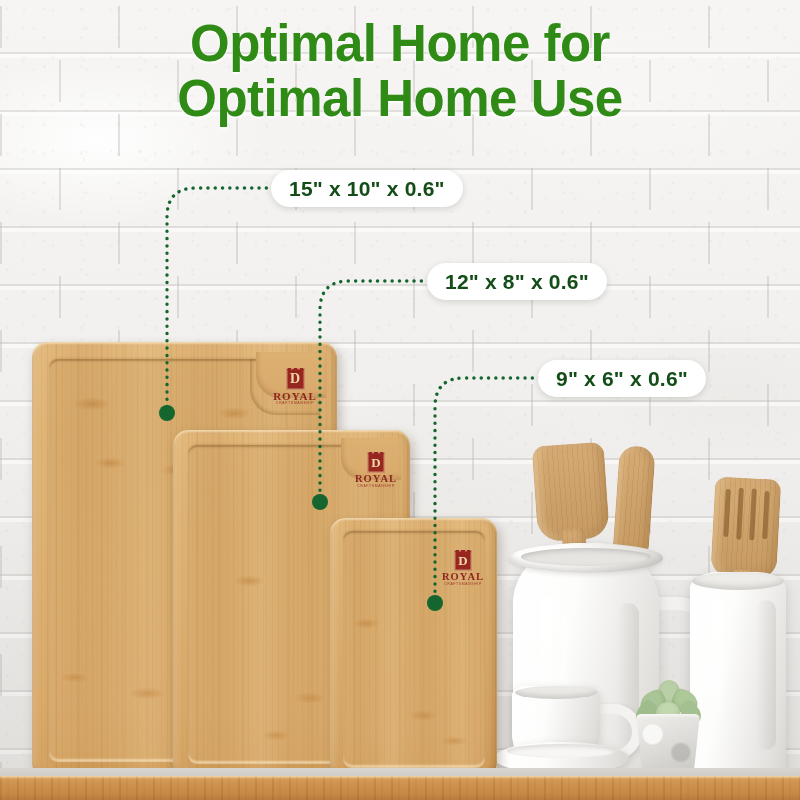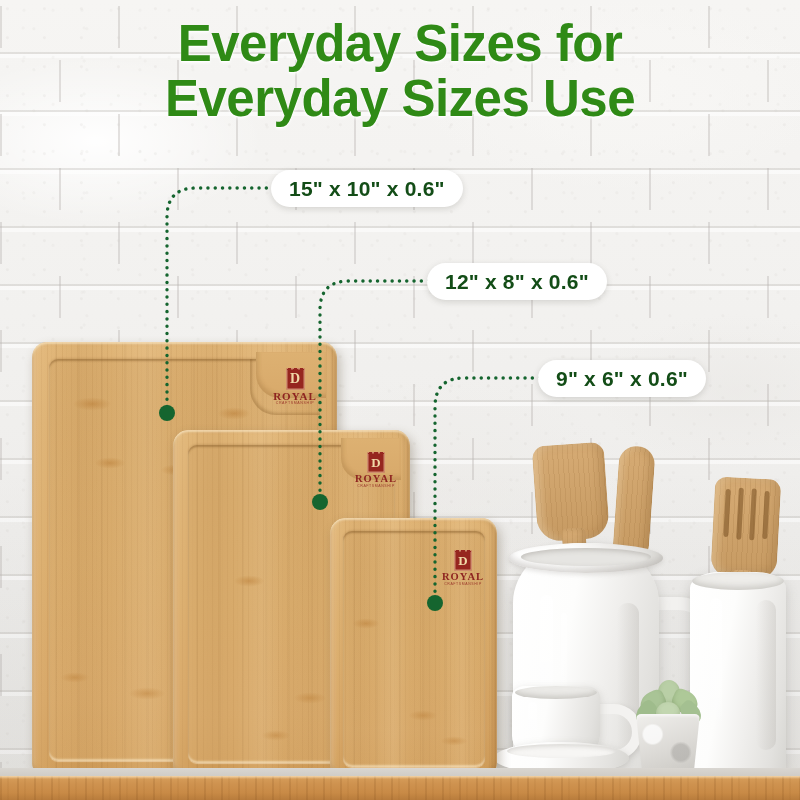--- a/index.html
+++ b/index.html
@@ -286,22 +286,22 @@
         <i style="left: 354px;"></i>
         <i style="left: 472px;"></i>
         <i style="left: 590px;"></i>
         <i style="left: 708px;"></i>
       </div>
     </div>
   <div class="wall-tex"></div>
   <div class="wall-shade"></div>
 
   <div class="title">
-    <span>Everyday Sizes for</span>
-    <span class="l2">Everyday Sizes Use</span>
+    <span>Optimal Home for</span>
+    <span class="l2">Optimal Home Use</span>
   </div>
 
   <div class="prop" style="left:536px;top:444px;width:72px;height:130px;transform:rotate(-4deg);">
     <div class="wood" style="position:absolute;left:0;top:0;width:72px;height:96px;border-radius:13px 13px 24px 24px;box-shadow:inset -6px 0 10px rgba(120,78,30,.22), inset 5px 0 8px rgba(255,238,205,.35);"></div>
     <div class="wood" style="position:absolute;left:24px;top:84px;width:24px;height:52px;border-radius:5px;box-shadow:inset -4px 0 7px rgba(120,78,30,.25);"></div>
   </div>
 
   <div class="prop" style="left:613px;top:446px;width:40px;height:140px;transform:rotate(4deg);">
     <div class="wood" style="position:absolute;left:2px;top:0;width:36px;height:112px;border-radius:18px 18px 14px 14px;box-shadow:inset -5px 0 9px rgba(120,78,30,.25), inset 4px 0 7px rgba(255,238,205,.3);"></div>
     <div class="wood" style="position:absolute;left:12px;top:100px;width:17px;height:44px;border-radius:4px;box-shadow:inset -3px 0 6px rgba(120,78,30,.25);"></div>

